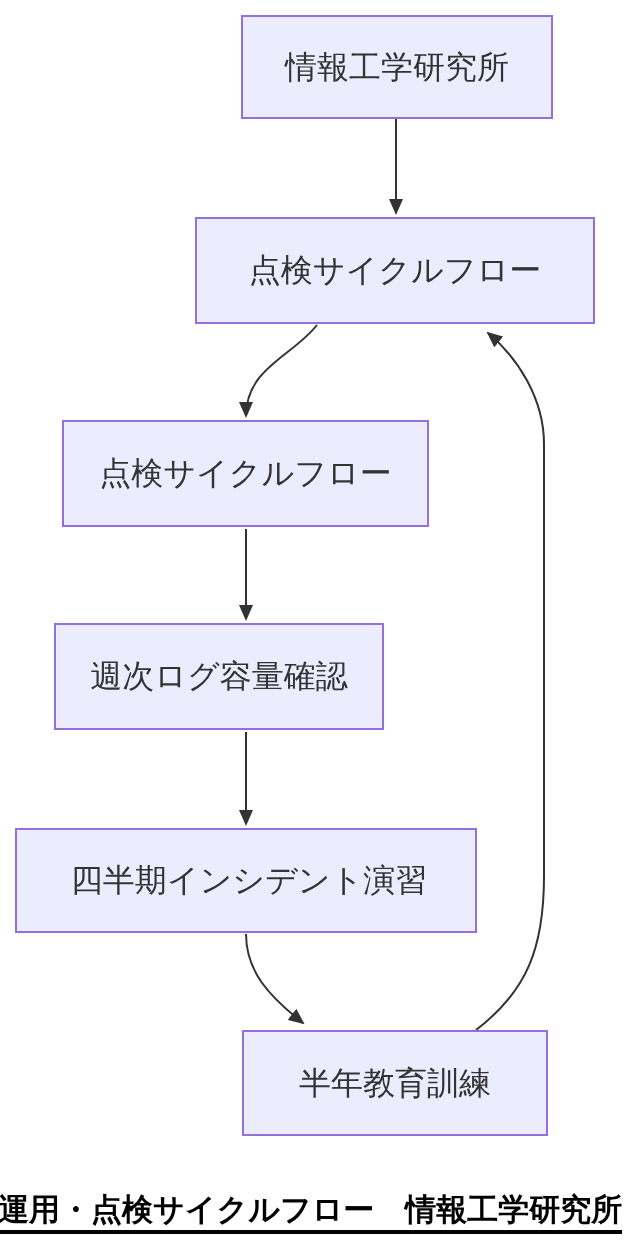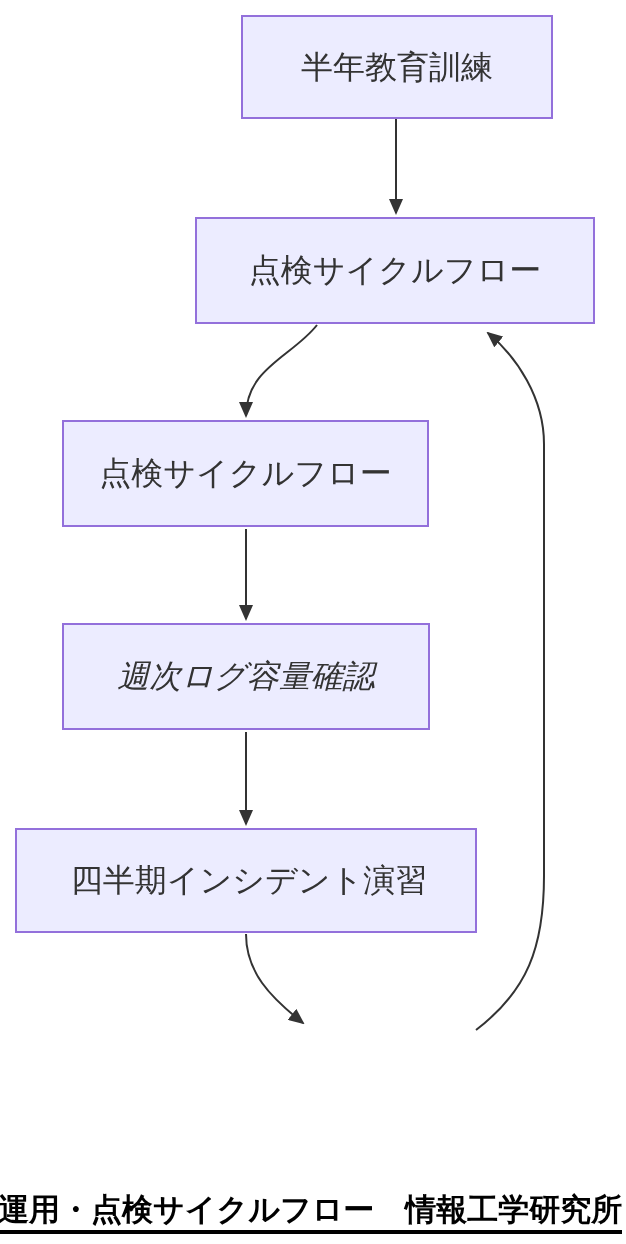--- a/index.html
+++ b/index.html
@@ -52,21 +52,21 @@
     line-height:1.18;
     white-space:nowrap;
     padding-bottom:1px;
     border-bottom:4px solid var(--caption-text);
     width:max-content;
   }
   
   #node-1{left:241px;top:15px;width:312px;height:104px;}
   #node-2{left:195px;top:217px;width:400px;height:107px;}
   #node-3{left:62px;top:420px;width:367px;height:107px;}
-  #node-4{left:62px;top:623px;width:368px;height:107px;font-style:italic;}
+  #node-4{left:54px;top:623px;width:330px;height:107px;}
   #node-5{left:15px;top:828px;width:462px;height:105px;padding-left:6px;}
   #node-6{left:242px;top:1030px;width:306px;height:106px;}
 </style>
 </head>
 <body>
 
 <div class="canvas">
 
   <svg class="edges" viewBox="0 0 626 1244" xmlns="http://www.w3.org/2000/svg">
     <defs>
@@ -76,32 +76,35 @@
     </defs>
     <path class="link" d="M396,119 L396,213" marker-end="url(#arrow)"></path>
     <path class="link" d="M317,325 C293,356 246,368 246,416" marker-end="url(#arrow)"></path>
     <path class="link" d="M246,529 L246,619" marker-end="url(#arrow)"></path>
     <path class="link" d="M246,732 L246,824" marker-end="url(#arrow)"></path>
     <path class="link" d="M246,934 C246,972 270,997 303,1023" marker-end="url(#arrow)"></path>
     <path class="link" d="M476,1030 C527,991 544,948 544,876 L544,444 C544,398 517,357 488,333" marker-end="url(#arrow)"></path>
   </svg>
 
   <div class="node" id="node-1">
-    <span class="node-label">半年教育訓練</span>
+    <span class="node-label">情報工学研究所</span>
   </div>
   <div class="node" id="node-2">
     <span class="node-label">点検サイクルフロー</span>
   </div>
   <div class="node" id="node-3">
     <span class="node-label">点検サイクルフロー</span>
   </div>
   <div class="node" id="node-4">
     <span class="node-label">週次ログ容量確認</span>
   </div>
   <div class="node" id="node-5">
     <span class="node-label">四半期インシデント演習</span>
   </div>
+  <div class="node" id="node-6">
+    <span class="node-label">半年教育訓練</span>
+  </div>
 
   <div class="caption">
     <span>運用・点検サイクルフロー　情報工学研究所</span>
   </div>
 
 </div>
 
 </body></html>

